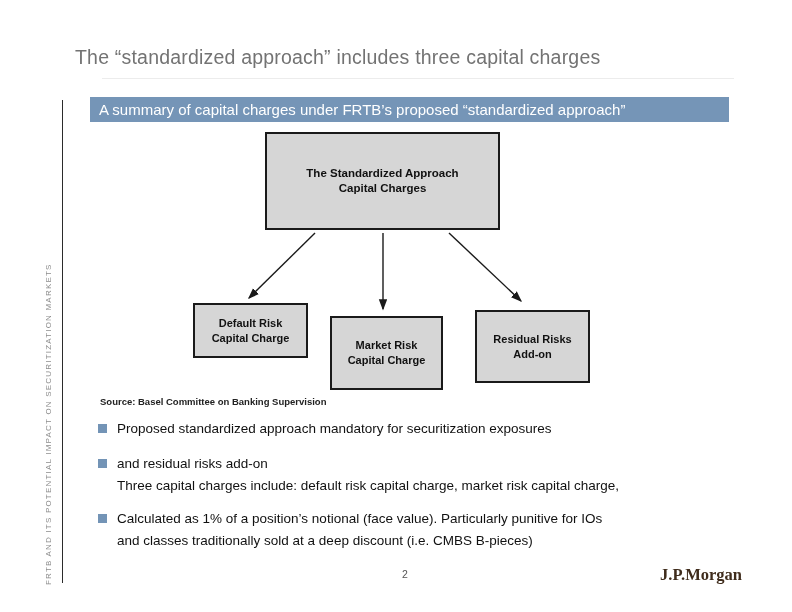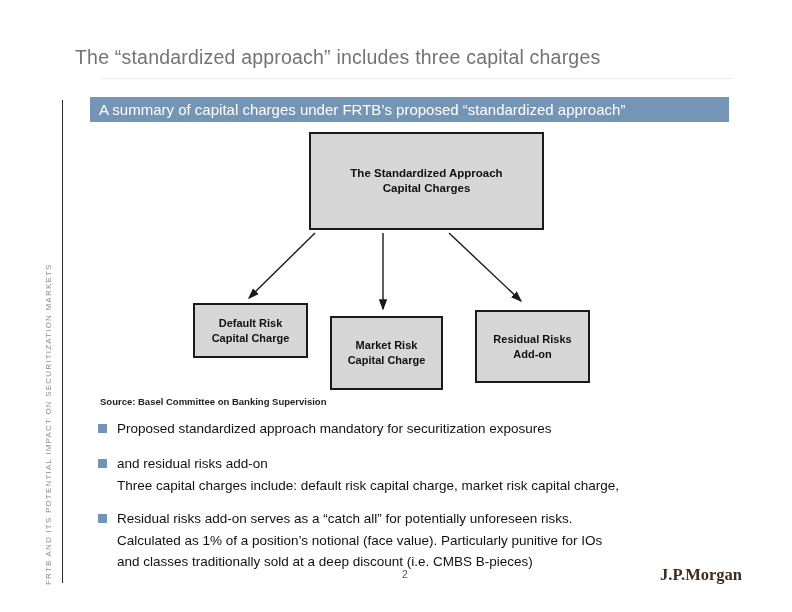--- a/index.html
+++ b/index.html
@@ -78,21 +78,21 @@
     align-items: center;
     justify-content: center;
     text-align: center;
     box-sizing: border-box;
   }
   .dbox .bline {
     font-weight: bold;
     color: #111;
     white-space: nowrap;
   }
-  .dbox-top { left: 265px; top: 132px; width: 235px; height: 98px; margin-left: 44px; }
+  .dbox-top { left: 265px; top: 132px; width: 235px; height: 98px; }
   .dbox-top .bline { font-size: 11.5px; line-height: 15px; }
   .dbox-child .bline { font-size: 11px; line-height: 15px; }
   .dbox-default  { left: 193px; top: 303px; width: 115px; height: 55px; }
   .dbox-market   { left: 330px; top: 316px; width: 113px; height: 74px; }
   .dbox-residual { left: 475px; top: 310px; width: 115px; height: 73px; }
 
   .arrows-svg { position: absolute; left: 180px; top: 225px; }
 
   .source-note {
     position: absolute;
@@ -213,21 +213,20 @@
     <div class="bullet-marker"></div>
     <div class="bullet-text">
       <div class="bl">and residual risks add-on</div>
       <div class="bl">Three capital charges include: default risk capital charge, market risk capital charge,</div>
     </div>
   </div>
 
   <div class="bullet bullet-3">
     <div class="bullet-marker"></div>
     <div class="bullet-text">
-      <div class="bl">Residual risks add-on serves as a “catch all” for potentially unforeseen risks.</div>
       <div class="bl">Calculated as 1% of a position’s notional (face value).  Particularly punitive for IOs</div>
       <div class="bl">and classes traditionally sold at a deep discount (i.e. CMBS B-pieces)</div>
     </div>
   </div>
 
   <div class="page-number">2</div>
 
   <div class="logo">J.P.Morgan</div>
 
 </div>

